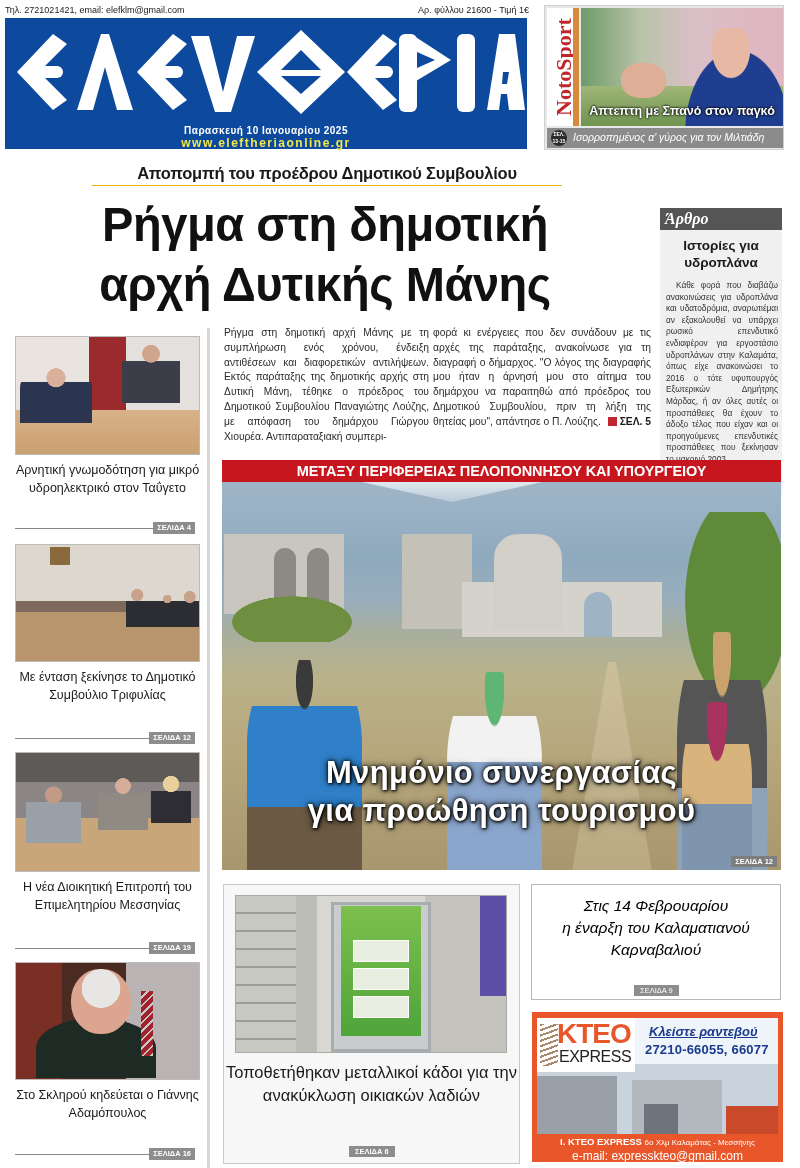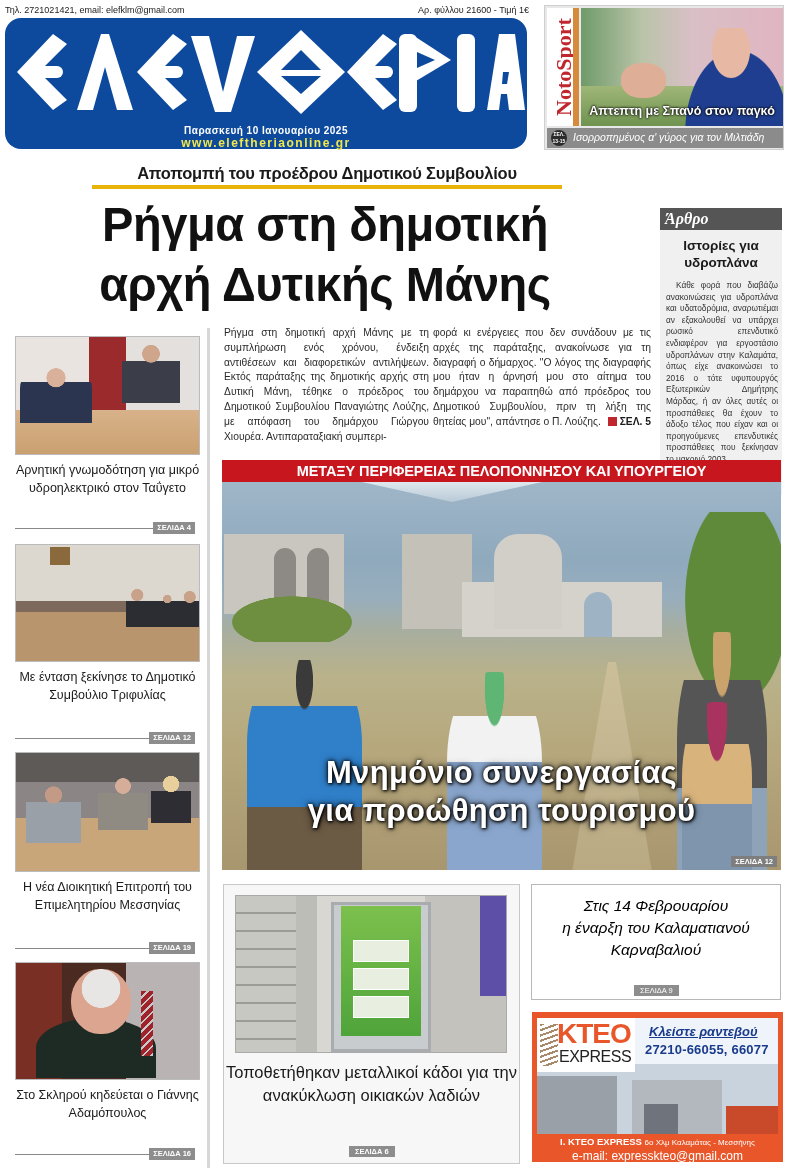--- a/index.html
+++ b/index.html
@@ -5,42 +5,42 @@
   * { box-sizing: border-box; margin: 0; padding: 0; }
   html, body { width: 800px; height: 1168px; overflow: hidden; background: #ffffff; }
   body { position: relative; font-family: "Liberation Sans", sans-serif; color: #1a1a1a; }
 
   
   .topline { position: absolute; left: 5px; top: 5px; width: 524px; height: 12px; font-size: 9px; color: #222; }
   .topline .l { position: absolute; left: 0; top: 0; }
   .topline .r { position: absolute; right: 0; top: 0; }
 
   
-  .masthead { position: absolute; left: 5px; top: 18px; width: 522px; height: 131px; background: #0d4a9e; border-radius: 16px; }
+  .masthead { position: absolute; left: 5px; top: 18px; width: 522px; height: 131px; background: #0d4a9e; }
   .logo { position: absolute; left: 0; top: 4px; width: 522px; height: 100px; }
   .masthead .date { position: absolute; left: 0; right: 0; top: 107px; text-align: center; font-size: 10px; font-weight: bold; color: #ffffff; letter-spacing: .5px; }
   .masthead .web { position: absolute; left: 0; right: 0; top: 118px; text-align: center; font-size: 12px; font-weight: bold; color: #f2e84c; letter-spacing: 1.5px; }
 
   
   .sport { position: absolute; left: 544px; top: 5px; width: 240px; height: 145px; background: #e8e8e8; border: 1px solid #cfcfcf; }
   .sport .side { position: absolute; left: 2px; top: 2px; width: 32px; height: 118px; background: #ffffff; }
   .sport .side .stripe { position: absolute; right: 0; top: 0; width: 6px; height: 118px; background: #d68a3c; }
   .sport .side .vtext { position: absolute; left: -42px; top: 46px; width: 118px; height: 26px; transform: rotate(-90deg); font-family: "Liberation Serif", serif; font-weight: bold; font-size: 22px; color: #c0272d; text-align: center; line-height: 26px; }
   .sport .photo { position: absolute; left: 36px; top: 2px; width: 202px; height: 118px;
      background: linear-gradient(90deg, #6f9a6a 0%, #b9c4a8 30%, #d9bfc6 55%, #e0b5c2 100%); overflow: hidden; }
   .sport .photo .grass { position: absolute; left: 0; bottom: 0; width: 100%; height: 40px; background: linear-gradient(180deg,#9fb677,#6f9350); }
   .sport .photo .man { position: absolute; left: 90px; top: 20px; width: 120px; height: 110px; background: radial-gradient(ellipse at 50% 20%, #e7b9a5 0 22%, transparent 23%), radial-gradient(ellipse at 55% 95%, #1f3e8f 0 55%, transparent 56%); }
   .sport .photo .hands { position: absolute; left: 40px; top: 55px; width: 45px; height: 35px; border-radius: 45%; background: #dfae97; }
   .sport .photo .caption { position: absolute; left: 0; right: 0; bottom: 8px; text-align: center; font-family: "Liberation Sans", sans-serif; font-size: 12.5px; font-weight: bold; color: #ffffff; text-shadow: 0 0 3px #000, 0 0 2px #000; }
   .sport .bar { position: absolute; left: 2px; top: 122px; width: 236px; height: 20px; background: #8b8b8b; }
   .sport .bar .badge { position: absolute; left: 4px; top: 2px; width: 16px; height: 16px; border-radius: 50%; background: #2b2b2b; color: #fff; font-size: 5px; line-height: 7px; text-align: center; padding-top: 1px; font-weight: bold; }
   .sport .bar .txt { position: absolute; left: 26px; top: 3px; font-size: 10.5px; font-style: italic; color: #fff; white-space: nowrap; }
 
   
-  .kicker { position: absolute; left: 92px; top: 164px; width: 470px; text-align: center; font-size: 16.5px; font-weight: bold; color: #1a1a1a; border-bottom: 4px solid #eab308; padding-bottom: 2px; letter-spacing: -.2px; }
+  .kicker { position: absolute; left: 92px; top: 164px; width: 470px; text-align: center; font-size: 16.5px; font-weight: bold; color: #1a1a1a; border-bottom: 1px solid #eab308; padding-bottom: 2px; letter-spacing: -.2px; }
   .headline { position: absolute; left: 20px; top: 194px; width: 610px; text-align: center; font-family: "Liberation Sans", sans-serif; font-weight: bold; font-size: 49px; line-height: 60px; color: #111; letter-spacing: -.5px; transform: scaleX(.96); transform-origin: center; }
 
   
   .article { position: absolute; left: 660px; top: 164px; width: 122px; height: 287px; background: #f0f0f0; margin-top: 44px; }
   .article .hdr { height: 22px; background: #555555; color: #fff; font-family: "Liberation Serif", serif; font-style: italic; font-weight: bold; font-size: 16px; padding-left: 5px; line-height: 22px; }
   .article .title { text-align: center; font-size: 13.5px; font-weight: bold; line-height: 17px; margin: 7px 2px 9px; color: #1a1a1a; }
   .article .body { font-size: 8.3px; line-height: 11.6px; color: #333; text-align: justify; padding: 0 4px 0 6px; text-indent: 10px; }
   .article .rule { position: absolute; left: 4px; right: 4px; bottom: 18px; border-top: 1px solid #999; }
   .article .page { position: absolute; right: 4px; bottom: 5px; font-size: 8.5px; font-weight: bold; font-style: italic; color: #222; }
 

